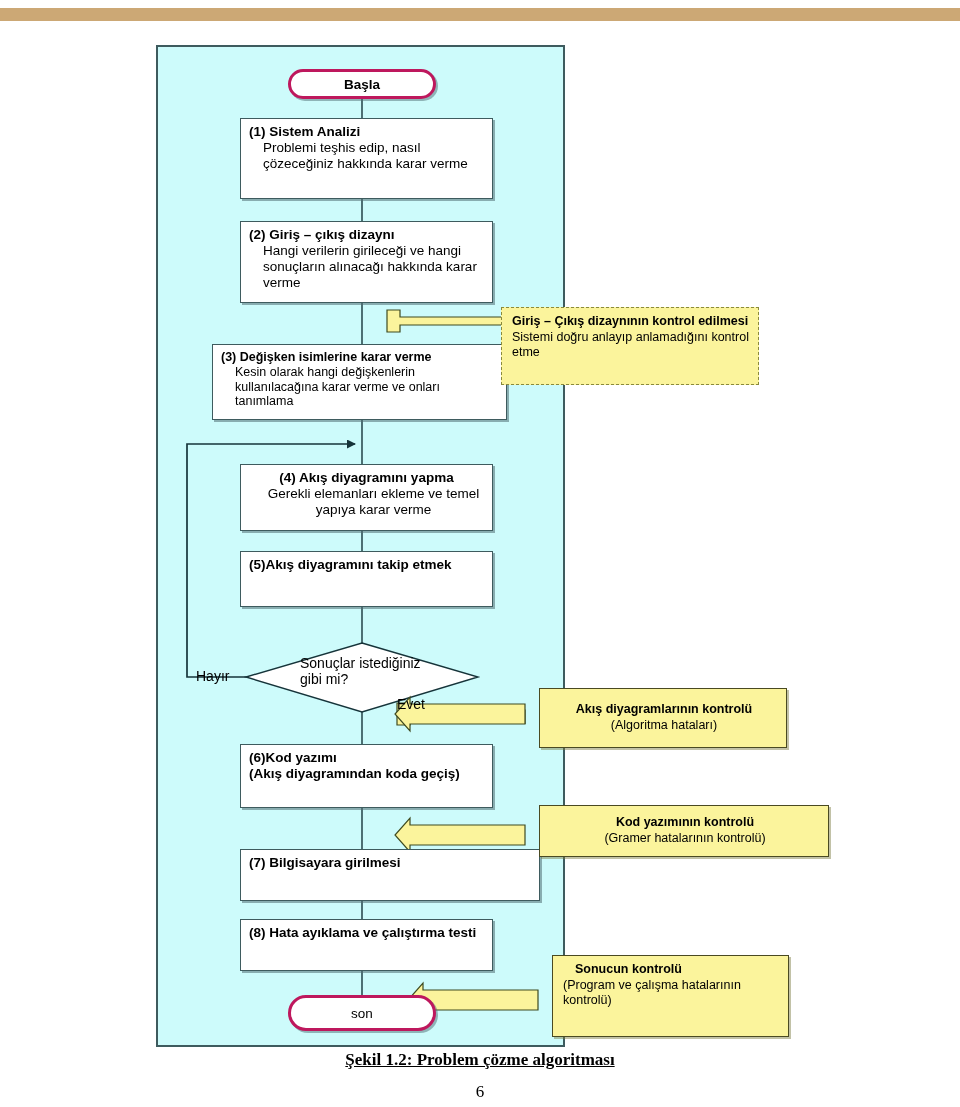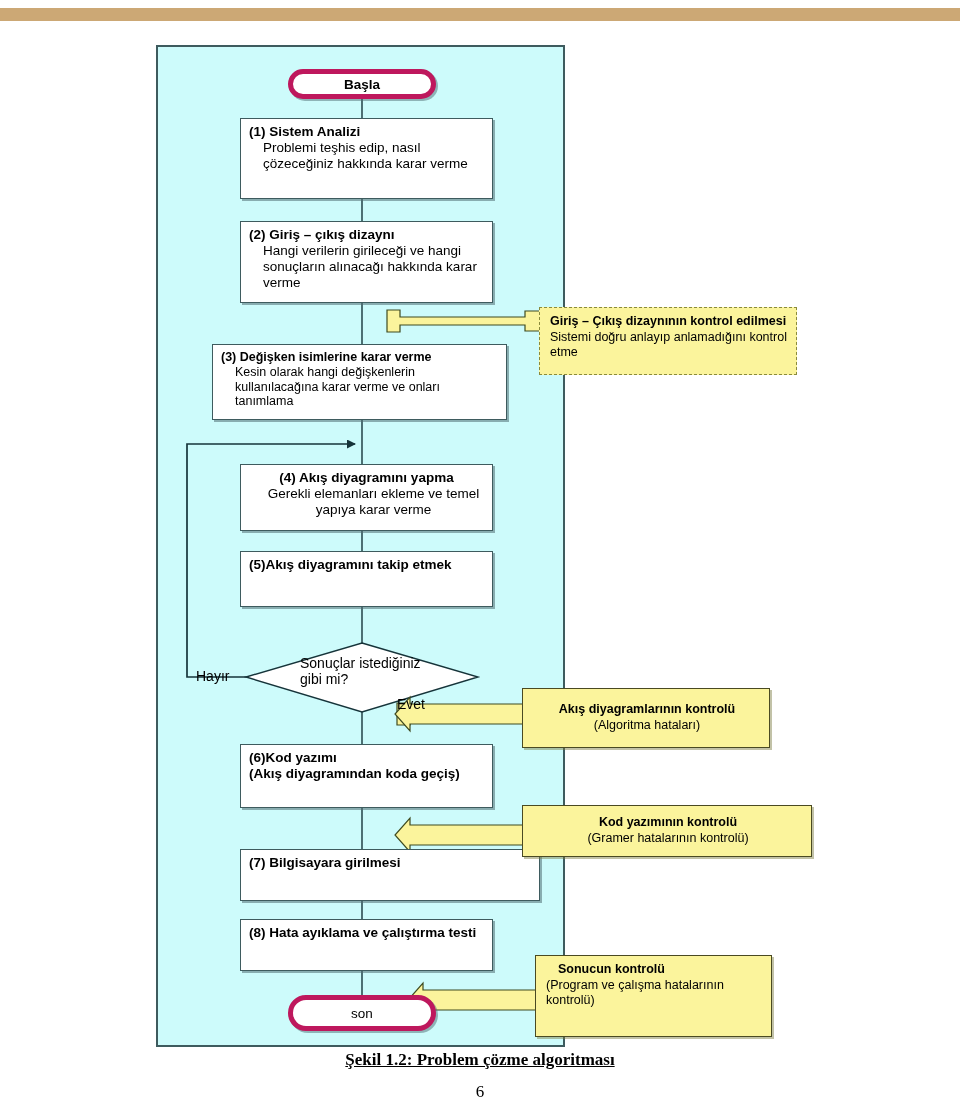--- a/index.html
+++ b/index.html
@@ -66,21 +66,21 @@
     display: block;
     font-weight: normal;
   }
   .node.indent .bd { padding-left: 14px; }
 
   
   .terminal {
     position: absolute;
     box-sizing: border-box;
     background: #ffffff;
-    border: 5px solid #be185d;
+    border: 3px solid #be185d;
     border-radius: 22px;
     box-shadow: 2px 2px 0 rgba(80,110,115,0.5);
     display: flex;
     align-items: center;
     justify-content: center;
     font-size: 13.5px;
     color: #000;
   }
   .terminal.bold { font-weight: bold; }
 
@@ -109,20 +109,21 @@
     line-height: 1.25;
     color: #000;
     padding: 6px 8px 6px 10px;
   }
   .callout.dashed {
     border: 1px dashed #8a8a3c;
   }
   .callout.solid {
     border: 1px solid #4a4a22;
     box-shadow: 2px 2px 0 rgba(120,120,60,0.45);
+    margin-left: 17px;
   }
   .callout b { font-weight: bold; }
   .callout .ctr { text-align: center; display: block; }
 
   
   #caption {
     position: absolute;
     left: 0;
     top: 1050px;
     width: 960px;
@@ -261,21 +262,21 @@
 
 <div class="node indent" style="left:240px; top:919px; width:253px; height:52px;">
   <span class="hd">(8) Hata ayıklama ve çalıştırma testi</span>
   <span class="bd"></span>
 </div>
 
 <div class="terminal" style="left:288px; top:995px; width:148px; height:36px;">
   <span>son</span>
 </div>
 
-<div class="callout dashed" style="left:539px; top:307px; width:258px; height:68px;">
+<div class="callout dashed" style="left:501px; top:307px; width:258px; height:78px;">
   <b>Giriş – Çıkış dizaynının  kontrol edilmesi</b>
   <div>Sistemi doğru anlayıp anlamadığını kontrol etme</div>
 </div>
 
 <div class="callout solid" style="left:522px; top:688px; width:248px; height:60px; display:flex; flex-direction:column; justify-content:center;">
   <div class="ctr">
     <b>Akış diyagramlarının kontrolü</b>
     <span>(Algoritma hataları)</span>
   </div>
 </div>

